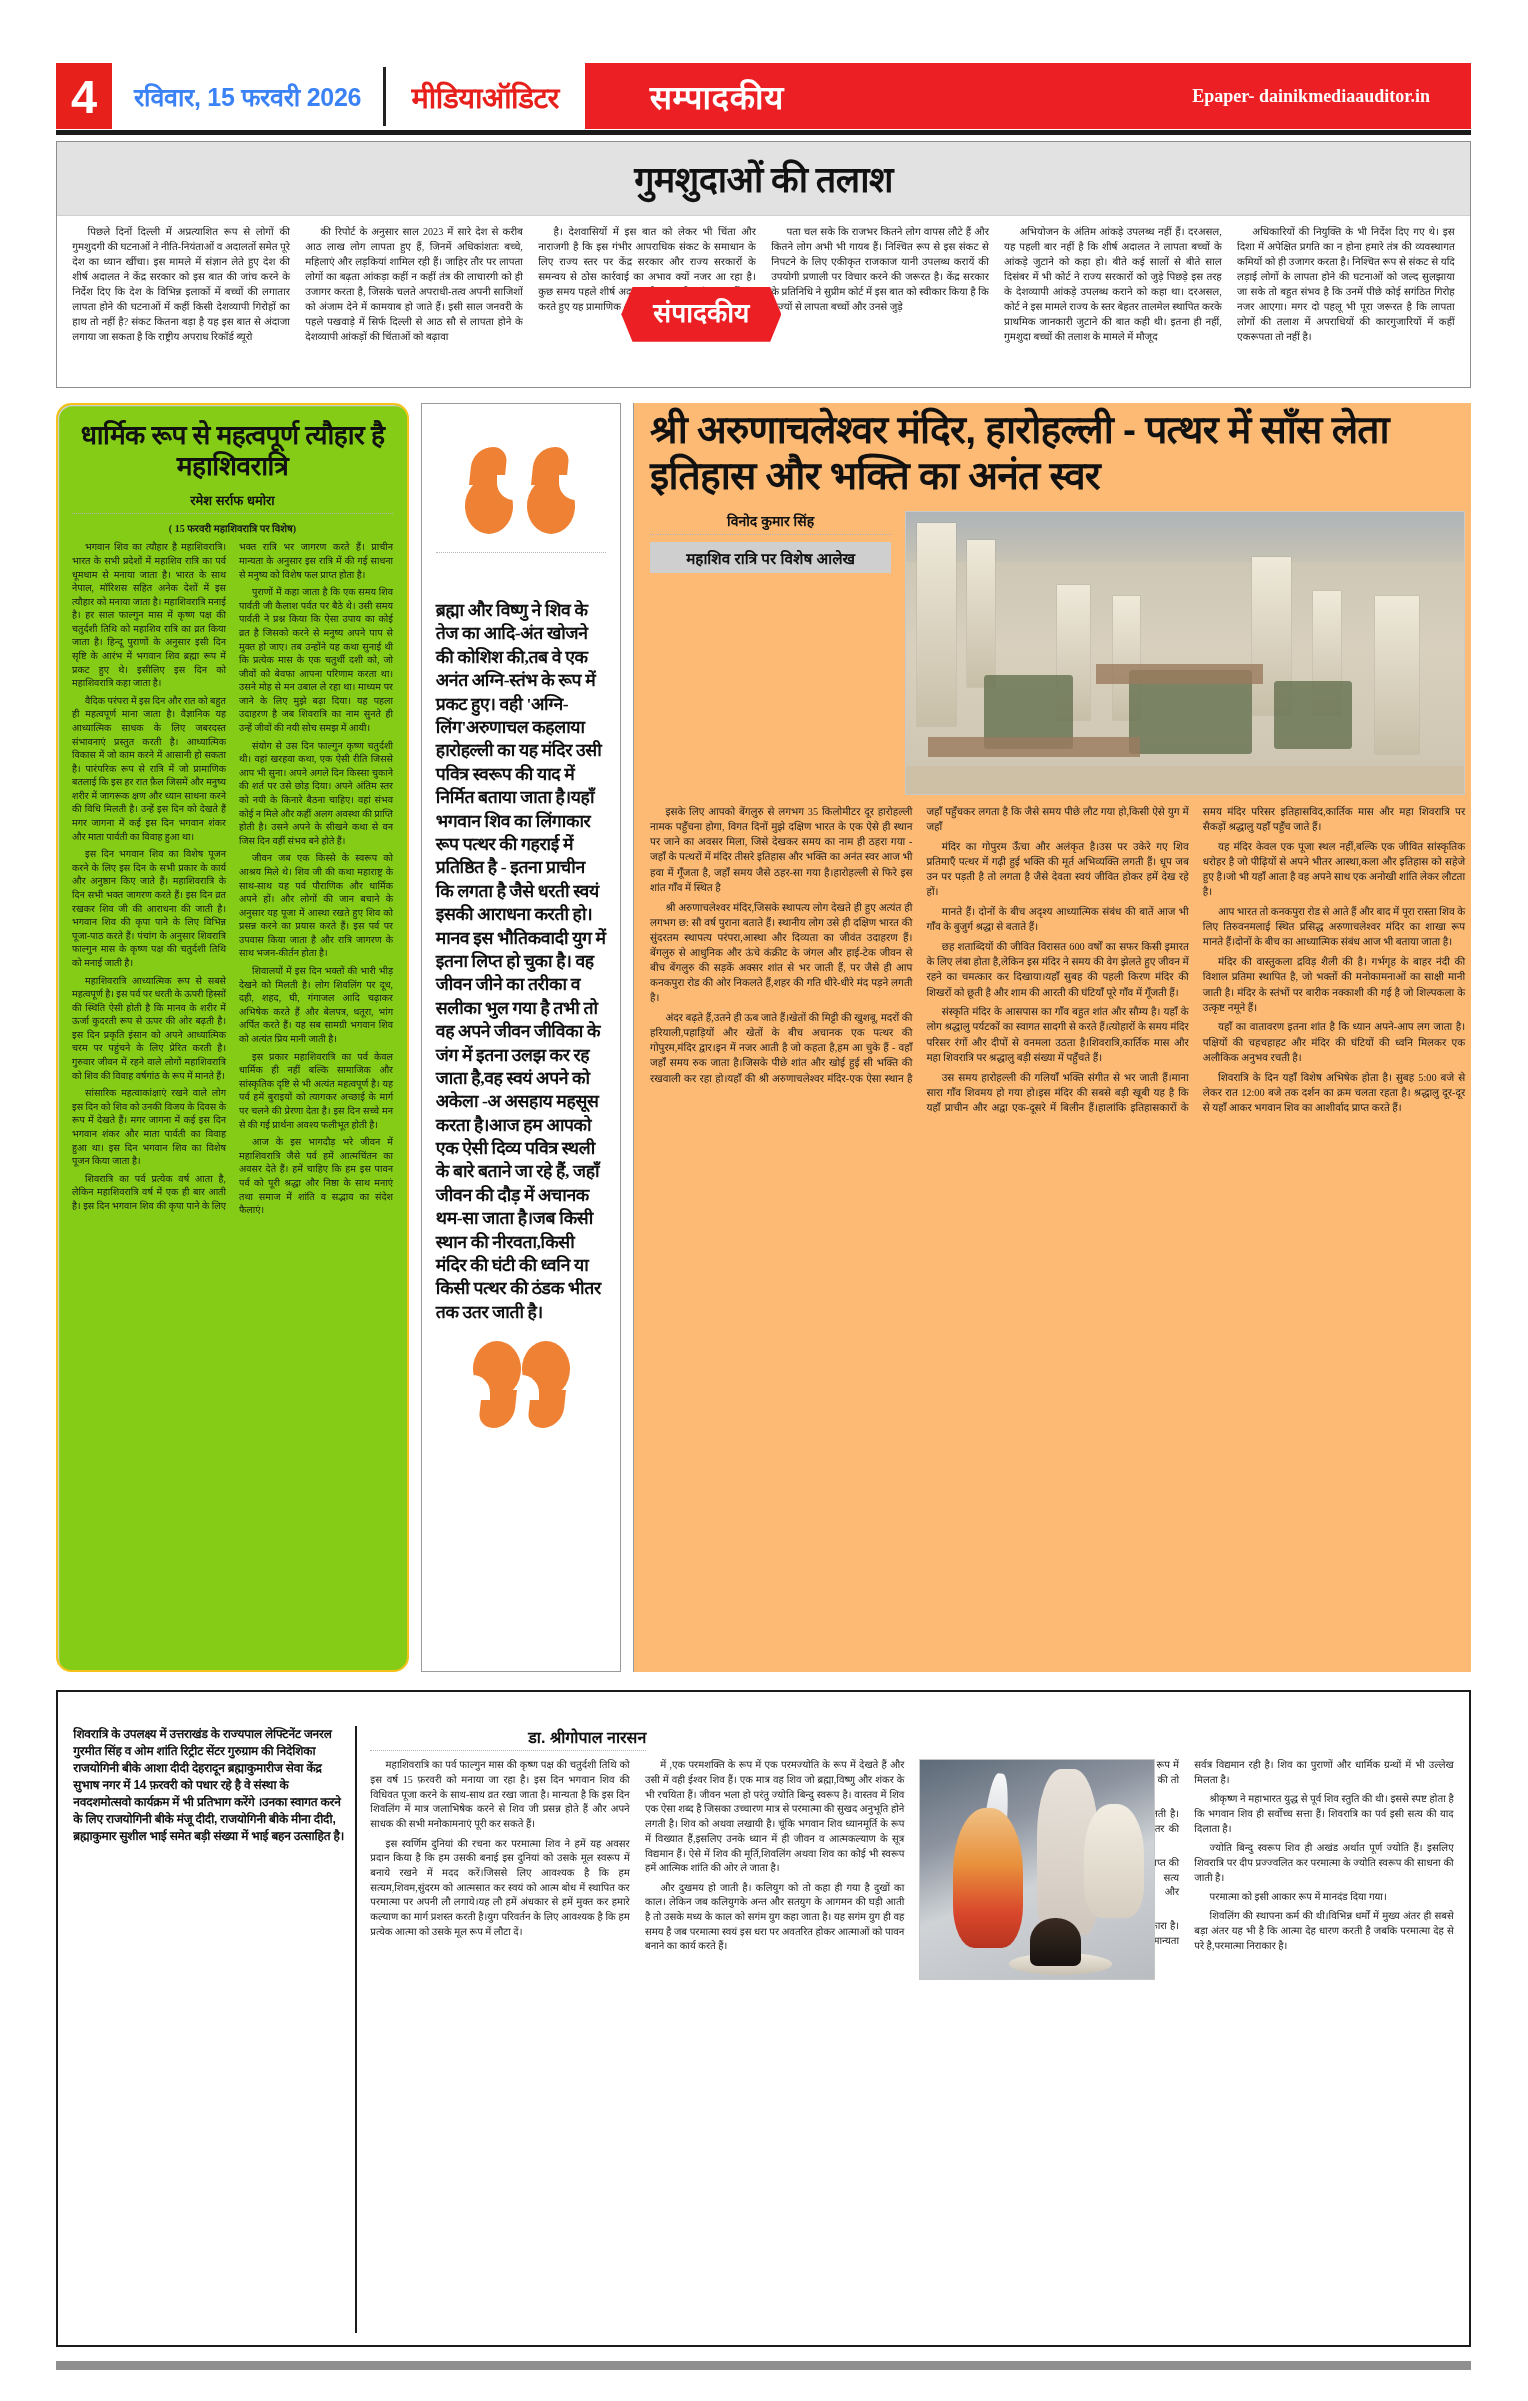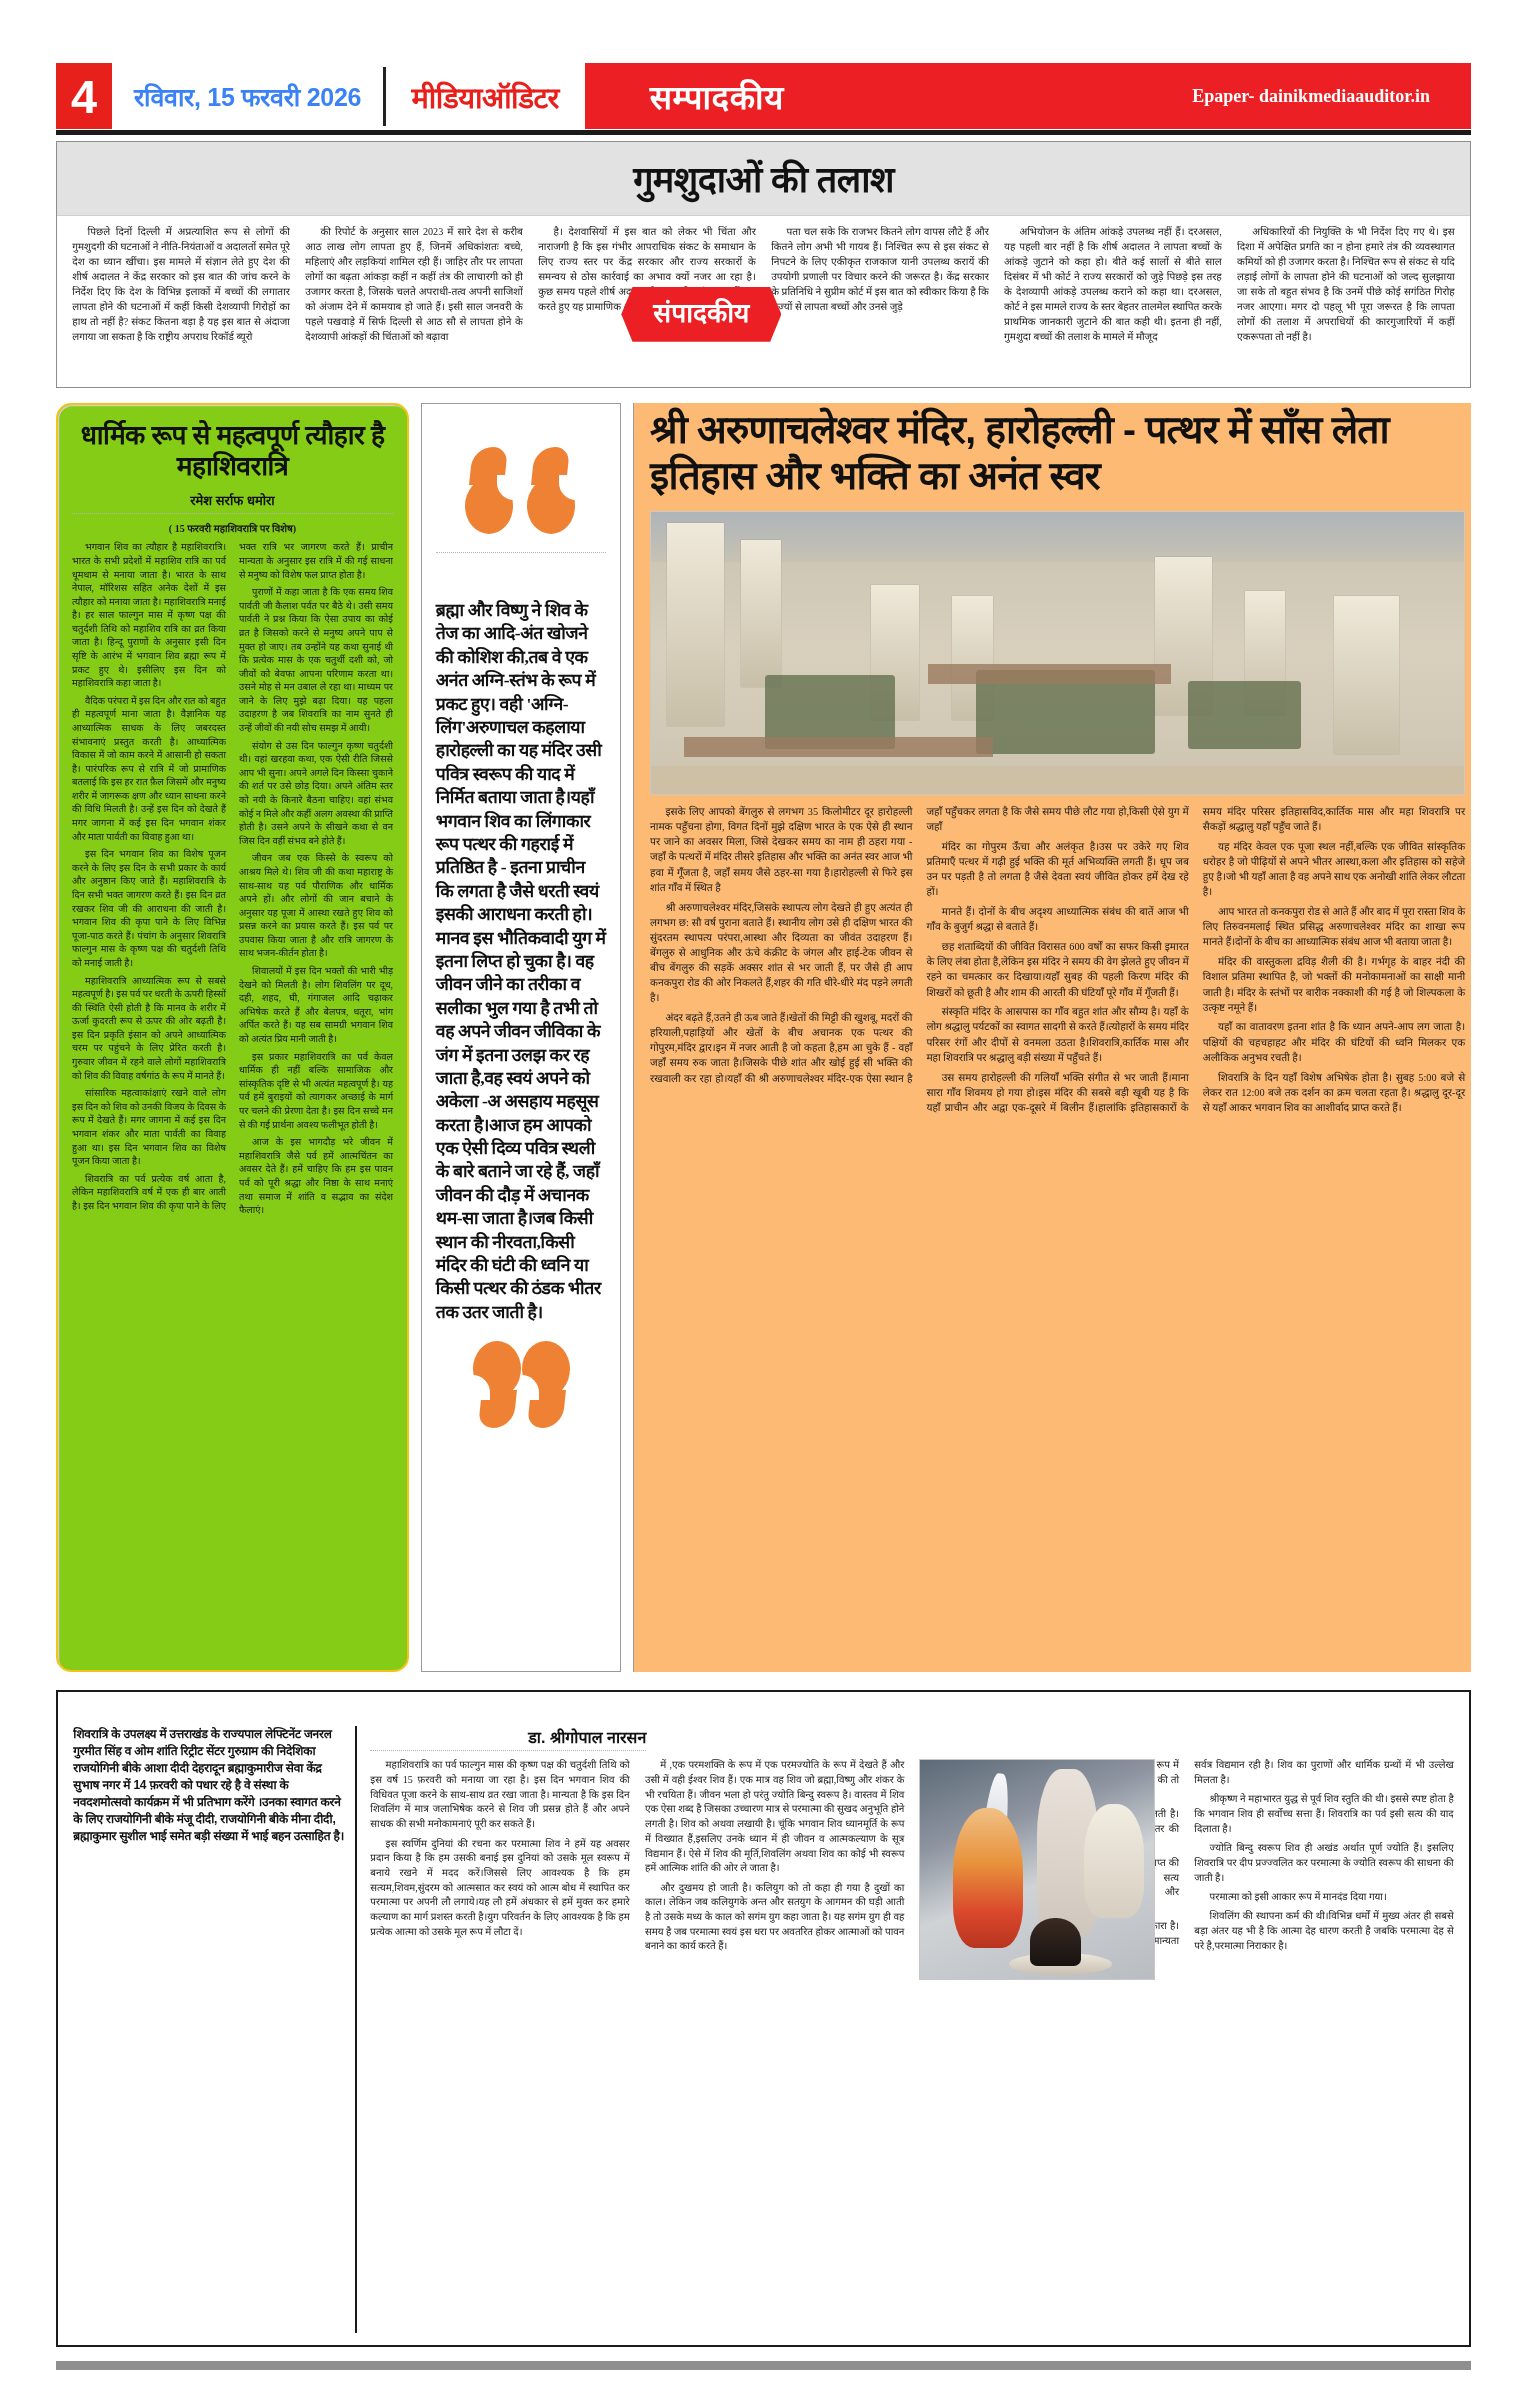--- a/index.html
+++ b/index.html
@@ -64,21 +64,21 @@
   
   .editorial{
     position:absolute;left:56px;top:141px;width:1415px;height:247px;
     border:1.8px solid #8d8d8d;box-sizing:border-box;background:#fff;
   }
   .ed-titlebar{
     height:73px;background:#e2e2e2;display:flex;align-items:center;justify-content:center;
     border-bottom:1.2px solid #cfcfcf;
   }
   .ed-title{
-    font-family:Liberation Sans, sans-serif;
+    font-family:Liberation Serif, serif;
     font-size:36px;font-weight:700;color:#111;letter-spacing:-0.6px;
   }
   .ed-body{
     position:relative;
     display:flex;gap:15.3px;padding:9.4px 15.3px 5.9px 15.3px;
   }
   .ed-col{
     flex:1 1 0;font-size:10.2px;line-height:1.47;text-align:justify;
     color:#1a1a1a;hyphens:auto;
   }
@@ -363,20 +363,25 @@
         <div class="qmark qmark-b">
             <span class="cut"></span>
           </div>
       </div>
     </div>
 
     <div class="box-main">
       <div class="mainhead">श्री अरुणाचलेश्वर मंदिर, हारोहल्ली - पत्थर में साँस लेता इतिहास और भक्ति का अनंत स्वर</div>
 
       <div class="main-sub">
+        <div class="main-left">
+          <div class="mn-author">विनोद कुमार सिंह</div>
+          <div class="dotline"></div>
+          <div class="mn-tag">महाशिव रात्रि पर विशेष आलेख</div>
+        </div>
         <div class="photo">
           <div class="sky"></div>
           <div class="gopuram" style="left:2%;top:4%;width:7%;height:72%;"></div>
           <div class="gopuram" style="left:11%;top:10%;width:5%;height:52%;"></div>
           <div class="gopuram" style="left:27%;top:26%;width:6%;height:48%;"></div>
           <div class="gopuram" style="left:37%;top:30%;width:5%;height:44%;"></div>
           <div class="gopuram" style="left:62%;top:16%;width:7%;height:56%;"></div>
           <div class="gopuram" style="left:73%;top:28%;width:5%;height:44%;"></div>
           <div class="gopuram" style="left:84%;top:30%;width:8%;height:56%;"></div>
           <div class="greenpatch" style="left:14%;top:58%;width:16%;height:26%;"></div>

